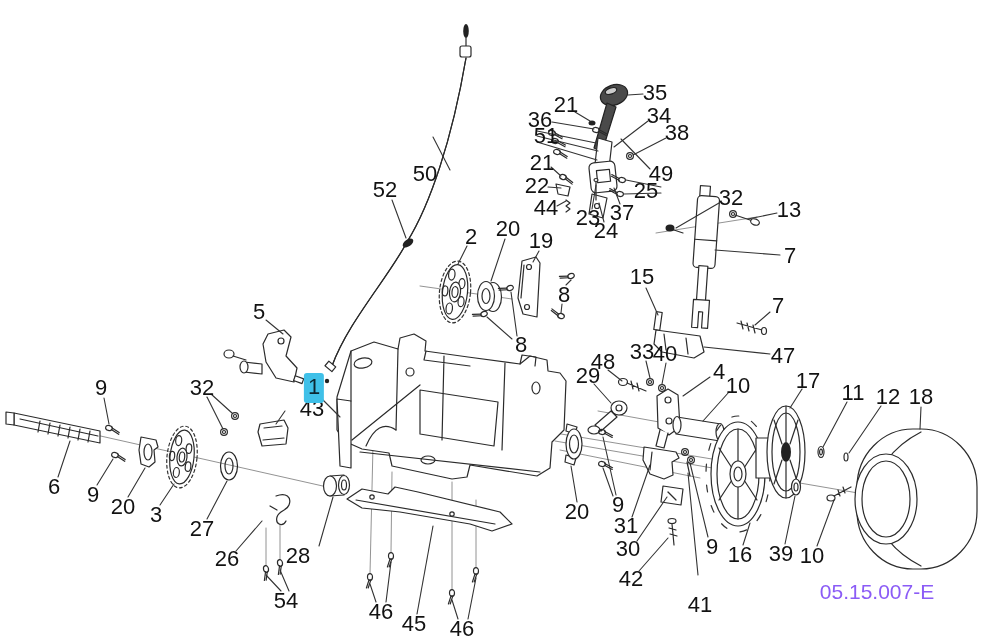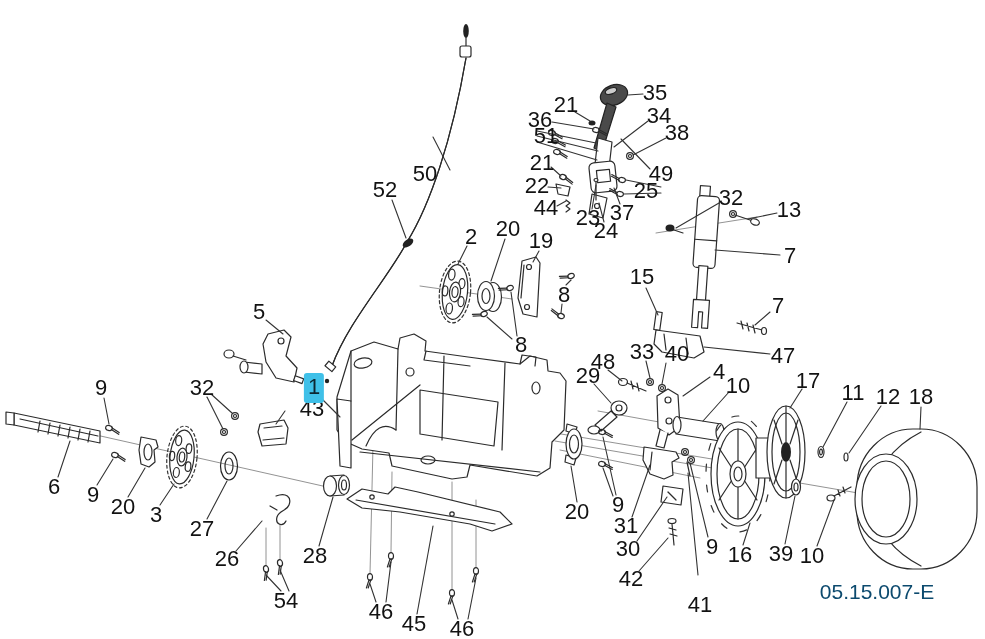--- a/index.html
+++ b/index.html
@@ -18,21 +18,21 @@
   .thin  { stroke:#777; stroke-width:0.8; }
   .leader { stroke:#333; stroke-width:1.1; }
   #labels { position:absolute; left:0; top:0; width:100%; height:100%; }
   .callout {
     position:absolute; transform:translate(-50%,-50%);
     font-size:22px; line-height:1; color:#121212; white-space:nowrap;
   }
   .callout.hl { padding:3px 4px 5px 4px; border-radius:3px; color:#0d2630; }
   .diagram-code {
     position:absolute; transform:translate(-50%,-50%);
-    left:877px; top:592px; font-size:21px; color:#0c4a6e; white-space:nowrap;
+    left:877px; top:592px; font-size:21px; color:#8b5cf6; white-space:nowrap;
   }
 </style>
 </head>
 <body>
 
 <div class="stage">
   <svg width="985" height="639" viewBox="0 0 985 639">
     <defs>
       <g id="sym-screw">
           <ellipse rx="3.4" ry="2.5"></ellipse>
@@ -416,28 +416,28 @@
       <div class="callout" style="left: 101px; top: 388px;">9</div>
       <div class="callout" style="left: 202px; top: 388px;">32</div>
       <div class="callout" style="left: 290px; top: 409px; margin-left: 22px;">43</div>
       <div class="callout hl" style="left: 314px; top: 388px; background: rgb(63, 192, 232);">1</div>
       <div class="callout" style="left: 54px; top: 487px;">6</div>
       <div class="callout" style="left: 93px; top: 495px;">9</div>
       <div class="callout" style="left: 123px; top: 507px;">20</div>
       <div class="callout" style="left: 156px; top: 515px;">3</div>
       <div class="callout" style="left: 202px; top: 529px;">27</div>
       <div class="callout" style="left: 227px; top: 559px;">26</div>
-      <div class="callout" style="left: 315px; top: 556px;">28</div>
+      <div class="callout" style="left: 298px; top: 556px;">28</div>
       <div class="callout" style="left: 286px; top: 601px;">54</div>
       <div class="callout" style="left: 381px; top: 612px;">46</div>
       <div class="callout" style="left: 414px; top: 624px;">45</div>
       <div class="callout" style="left: 462px; top: 629px;">46</div>
       <div class="callout" style="left: 603px; top: 362px;">48</div>
       <div class="callout" style="left: 642px; top: 352px;">33</div>
-      <div class="callout" style="left: 665px; top: 354px; margin-left: 12px;">40</div>
+      <div class="callout" style="left: 665px; top: 354px;">40</div>
       <div class="callout" style="left: 588px; top: 376px;">29</div>
       <div class="callout" style="left: 719px; top: 372px;">4</div>
       <div class="callout" style="left: 738px; top: 386px;">10</div>
       <div class="callout" style="left: 808px; top: 381px;">17</div>
       <div class="callout" style="left: 853px; top: 393px;">11</div>
       <div class="callout" style="left: 888px; top: 397px;">12</div>
       <div class="callout" style="left: 921px; top: 397px;">18</div>
       <div class="callout" style="left: 577px; top: 512px;">20</div>
       <div class="callout" style="left: 618px; top: 505px;">9</div>
       <div class="callout" style="left: 626px; top: 526px;">31</div>

